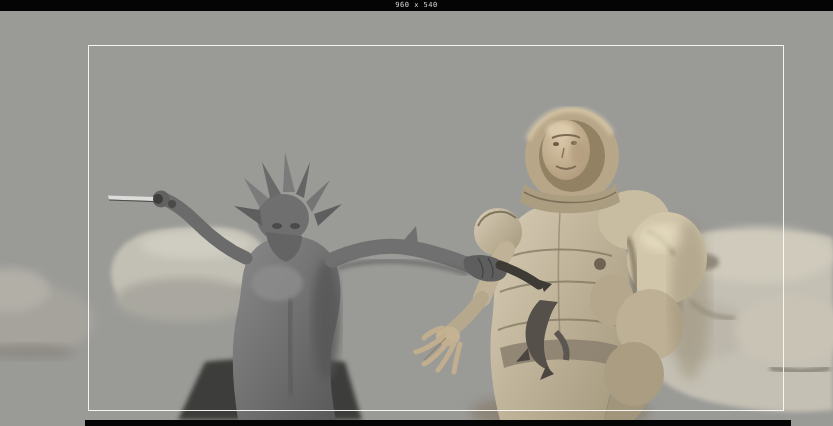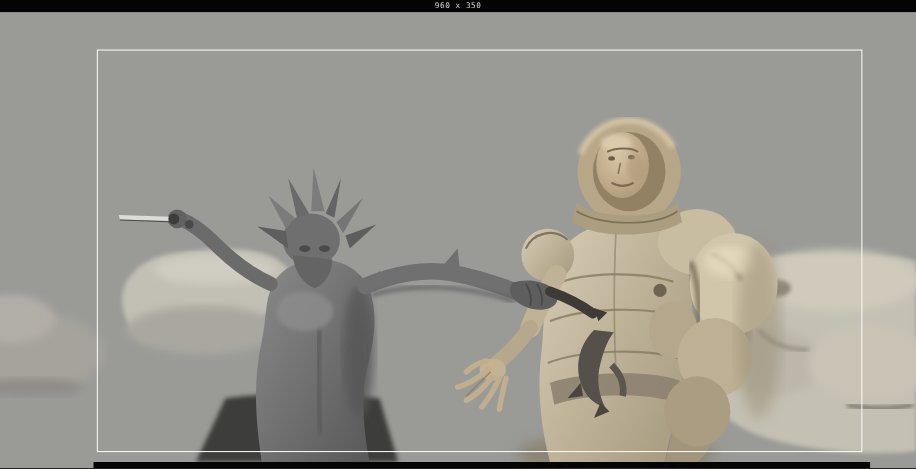--- a/index.html
+++ b/index.html
@@ -173,17 +173,17 @@
       <path d="M 478,258 C 482,264 484,272 482,278" stroke="#474747" stroke-width="1.5" fill="none"></path>
       <path d="M 488,258 C 492,264 494,272 492,278" stroke="#474747" stroke-width="1.5" fill="none"></path>
       <path d="M 500,265 C 514,270 528,277 539,285" stroke="#3e3b36" stroke-width="9" stroke-linecap="round" fill="none"></path>
       <path d="M 540,280 L 552,284 L 544,292 Z" fill="#3e3b36"></path>
     </g>
   </svg>
 
   <div class="gate"></div>
 
   <div class="topbar">
-    <span class="res-label">960 x 350</span>
+    <span class="res-label">960 x 540</span>
   </div>
 
   <div class="bottom-strip"></div>
 </div>
 
 </body></html>

